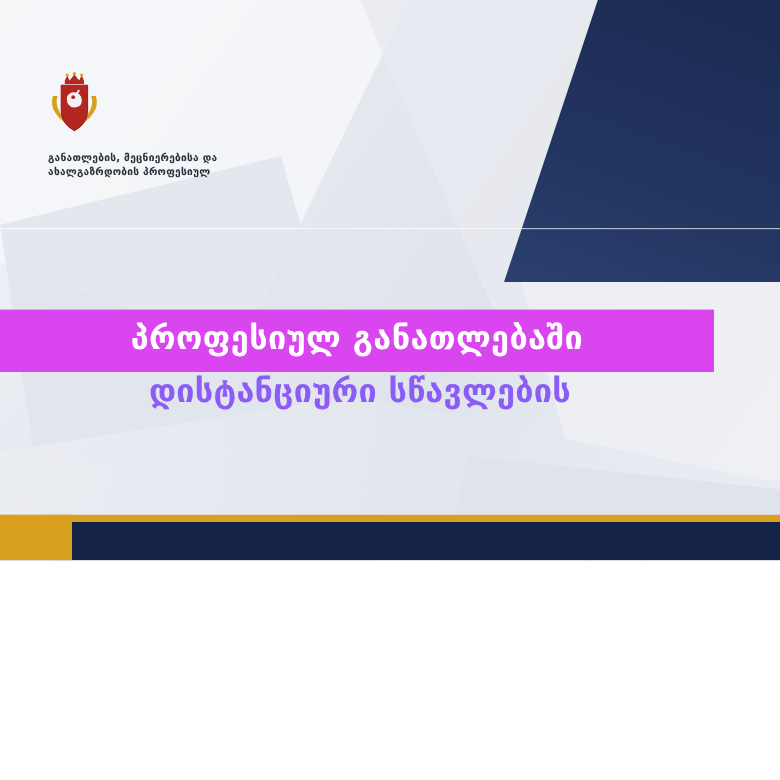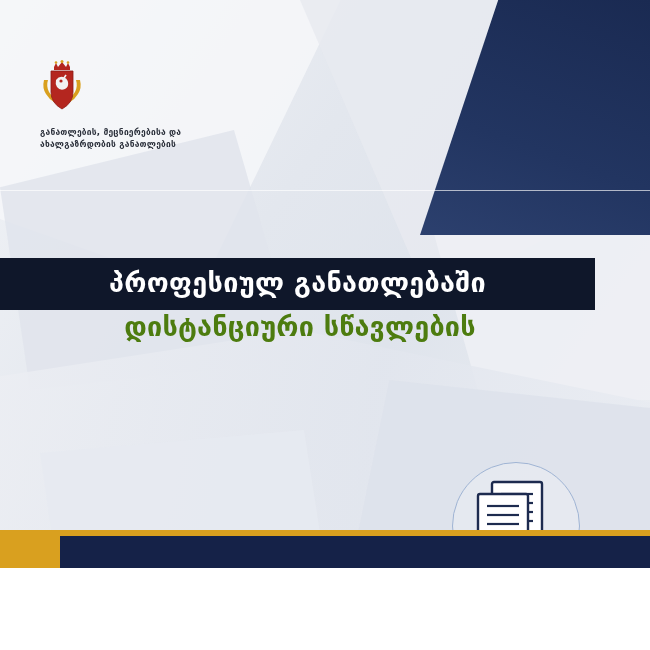--- a/index.html
+++ b/index.html
@@ -6,21 +6,21 @@
     margin: 0;
     padding: 0;
     background: #ffffff;
   }
   body {
     font-family: "DejaVu Sans", sans-serif;
   }
   .poster {
     position: relative;
     width: 650px;
-    height: 568px;
+    height: 467px;
     overflow: hidden;
     background: #e9ecf1;
   }
   
   .bg-base {
     position: absolute;
     inset: 0;
     background: linear-gradient(125deg, #f2f4f7 0%, #e3e7ee 40%, #dfe4ec 60%, #eef0f4 100%);
   }
   .facet {
@@ -94,39 +94,39 @@
     letter-spacing: 0.2px;
     font-weight: bold;
     max-width: 260px;
   }
 
   
   .band {
     position: absolute;
     top: 258px; left: 0;
     width: 595px;
-    background: #0f172a;
+    background: #d946ef;
     padding: 10px 0 12px 0;
   }
   .band-text {
     color: #ffffff;
     font-size: 27px;
     font-weight: bold;
     text-align: center;
     letter-spacing: 0.3px;
     line-height: 1.1;
     padding-left: 30px;
     padding-right: 30px;
   }
   .subhead {
     position: absolute;
     top: 308px; left: 0;
     width: 600px;
     text-align: center;
-    color: #4d7c0f;
+    color: #8b5cf6;
     font-size: 27px;
     font-weight: bold;
     line-height: 1.42;
     letter-spacing: 0.2px;
     padding: 0 25px;
     box-sizing: border-box;
   }
 
   
   .icon-wrap {
@@ -193,21 +193,21 @@
 
         <path d="M11 11 L33 11 L33 32 q0 11-11 17 q-11-6-11-17 Z" fill="#b4261f" stroke="#8e1c16" stroke-width="0.8"></path>
 
         <path d="M16 20 q3-4 7-3 q4 1 5 5 q1 5-3 7 q-5 2-8-2 q-2-3-1-7 z" fill="#f2f2f2"></path>
         <path d="M26 15 L18 27" stroke="#f2f2f2" stroke-width="1.6"></path>
         <circle cx="21" cy="21" r="1.6" fill="#b4261f"></circle>
       </svg>
     </div>
     <div class="ministry-text">
       <div>განათლების, მეცნიერებისა და</div>
-      <div>ახალგაზრდობის განათლების</div>
+      <div>ახალგაზრდობის პროფესიულ</div>
     </div>
   </div>
 
   <div class="band">
     <div class="band-text">პროფესიულ განათლებაში</div>
   </div>
 
   <div class="subhead">
     <div>დისტანციური სწავლების</div>
   </div>

